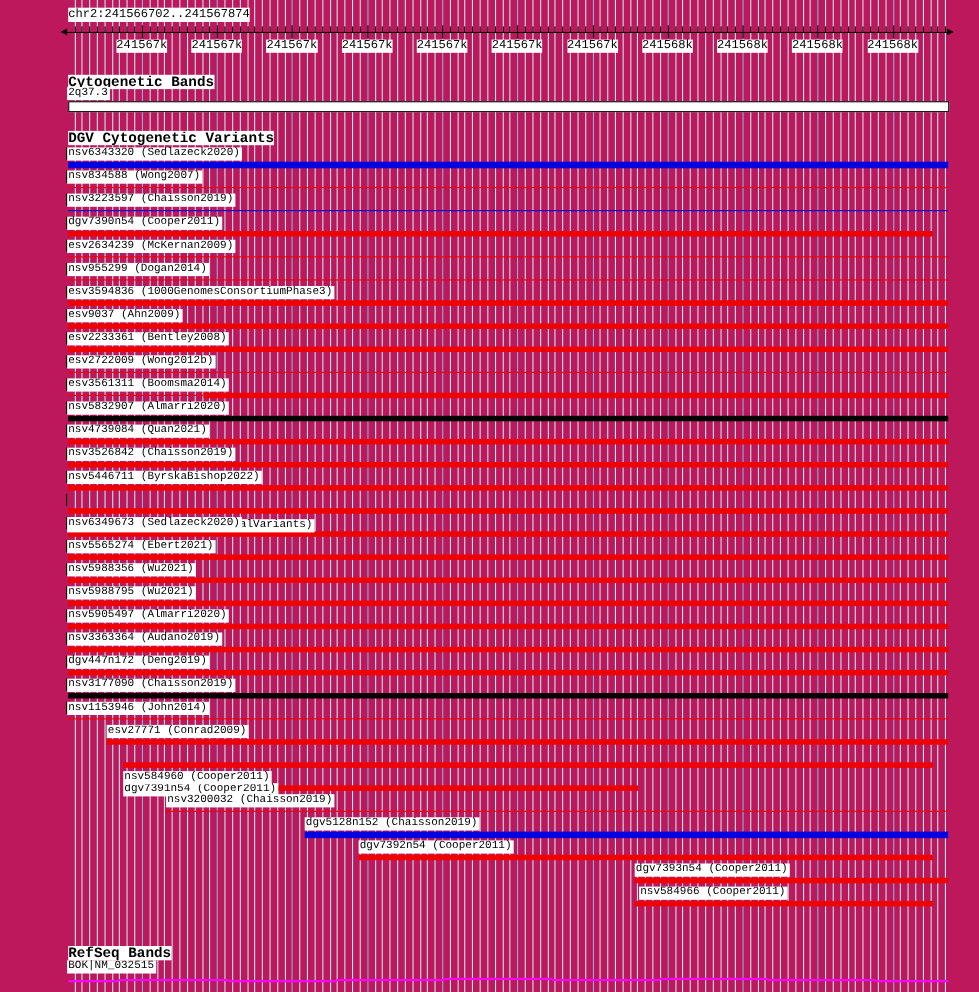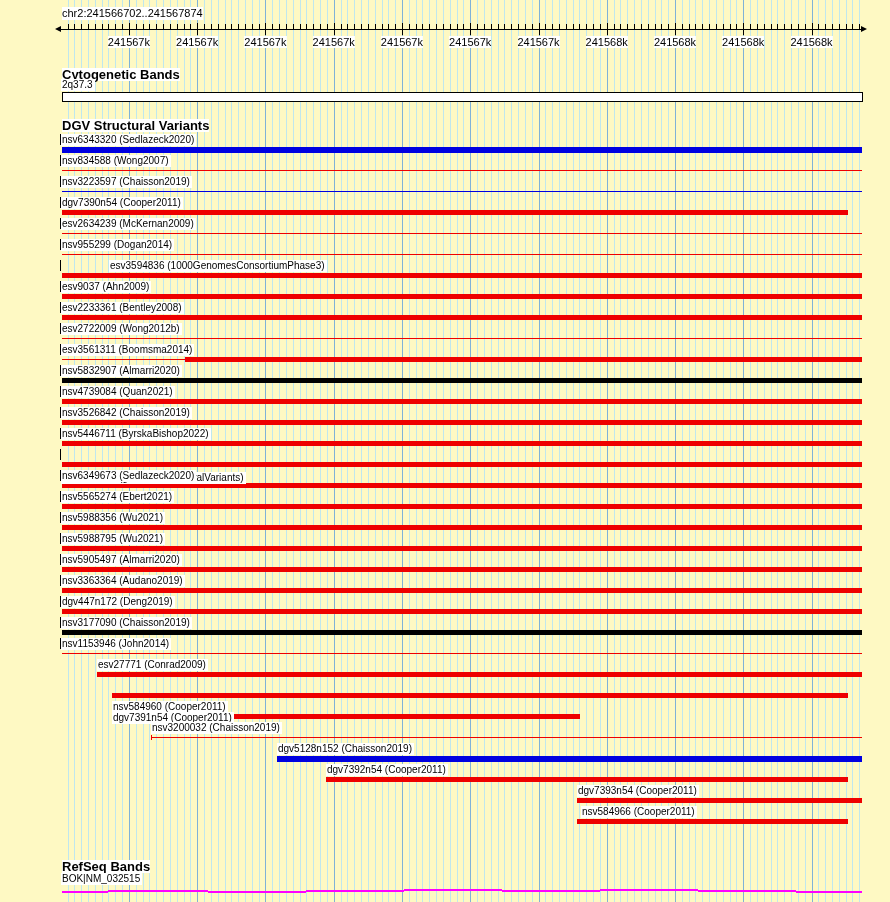--- a/index.html
+++ b/index.html
@@ -1,21 +1,21 @@
 <!DOCTYPE html>
 <html><head>
 <meta charset="utf-8">
 <style>
   html,body{margin:0;padding:0;background:#ffffff;}
   #screen{
     position:relative;
     width:890px;height:902px;
-    background:#fef9c3;
+    background:#be185d;
     overflow:hidden;
-    font-family:Liberation Sans, sans-serif;
+    font-family:Liberation Mono, monospace;
     color:#000;
   }
   .abs{position:absolute;}
   .gridline{position:absolute;top:0;width:1px;height:902px;}
   .label{
     position:absolute;
     font-size:10px;line-height:12px;
     background:#ffffff;
     white-space:nowrap;
     padding:0 2px 0 1px;
@@ -305,42 +305,42 @@
       <div class="ruler-label" style="left:606.7px;top:36px;">241568k</div>
       <div class="ruler-label" style="left:675.0px;top:36px;">241568k</div>
       <div class="ruler-label" style="left:743.2px;top:36px;">241568k</div>
       <div class="ruler-label" style="left:811.5px;top:36px;">241568k</div>
     </div>
 
   <div class="hdr" style="left:62px;top:68px;">Cytogenetic Bands</div>
   <div class="label" style="left:61px;top:79px;">2q37.3</div>
   <div id="cytoband-bar"></div>
 
-  <div class="hdr" style="left:62px;top:119px;">DGV Structural Variants</div>
+  <div class="hdr" style="left:62px;top:119px;">DGV Cytogenetic Variants</div>
   <div id="dgv-rows" class="abs" style="left:0;top:0;z-index:4;">
       <div class="cliptick" style="left:60px;top:134px;"></div>
       <div class="label" style="left:61px;top:134px;">nsv6343320 (Sedlazeck2020)</div>
       <div class="bar" style="left:62px;top:147px;width:800px;height:6px;background:#0000e0;"></div>
       <div class="cliptick" style="left:60px;top:155px;"></div>
       <div class="label" style="left:61px;top:155px;">nsv834588 (Wong2007)</div>
       <div class="bar" style="left:62px;top:170px;width:800px;height:1px;background:#ee0000;"></div>
       <div class="cliptick" style="left:60px;top:176px;"></div>
       <div class="label" style="left:61px;top:176px;">nsv3223597 (Chaisson2019)</div>
       <div class="bar" style="left:62px;top:191px;width:800px;height:1px;background:#0000e0;"></div>
       <div class="cliptick" style="left:60px;top:197px;"></div>
       <div class="label" style="left:61px;top:197px;">dgv7390n54 (Cooper2011)</div>
       <div class="bar" style="left:62px;top:210px;width:786px;height:5px;background:#ee0000;"></div>
       <div class="cliptick" style="left:60px;top:218px;"></div>
       <div class="label" style="left:61px;top:218px;">esv2634239 (McKernan2009)</div>
       <div class="bar" style="left:62px;top:233px;width:800px;height:1px;background:#ee0000;"></div>
       <div class="cliptick" style="left:60px;top:239px;"></div>
       <div class="label" style="left:61px;top:239px;">nsv955299 (Dogan2014)</div>
       <div class="bar" style="left:62px;top:254px;width:800px;height:1px;background:#ee0000;"></div>
       <div class="cliptick" style="left:60px;top:260px;"></div>
-      <div class="label" style="left:61px;top:260px;margin-left:48px;">esv3594836 (1000GenomesConsortiumPhase3)</div>
+      <div class="label" style="left:61px;top:260px;">esv3594836 (1000GenomesConsortiumPhase3)</div>
       <div class="bar" style="left:62px;top:273px;width:800px;height:5px;background:#ee0000;"></div>
       <div class="cliptick" style="left:60px;top:281px;"></div>
       <div class="label" style="left:61px;top:281px;">esv9037 (Ahn2009)</div>
       <div class="bar" style="left:62px;top:294px;width:800px;height:5px;background:#ee0000;"></div>
       <div class="cliptick" style="left:60px;top:302px;"></div>
       <div class="label" style="left:61px;top:302px;">esv2233361 (Bentley2008)</div>
       <div class="bar" style="left:62px;top:315px;width:800px;height:5px;background:#ee0000;"></div>
       <div class="cliptick" style="left:60px;top:323px;"></div>
       <div class="label" style="left:61px;top:323px;">esv2722009 (Wong2012b)</div>
       <div class="bar" style="left:62px;top:338px;width:800px;height:1px;background:#ee0000;"></div>

